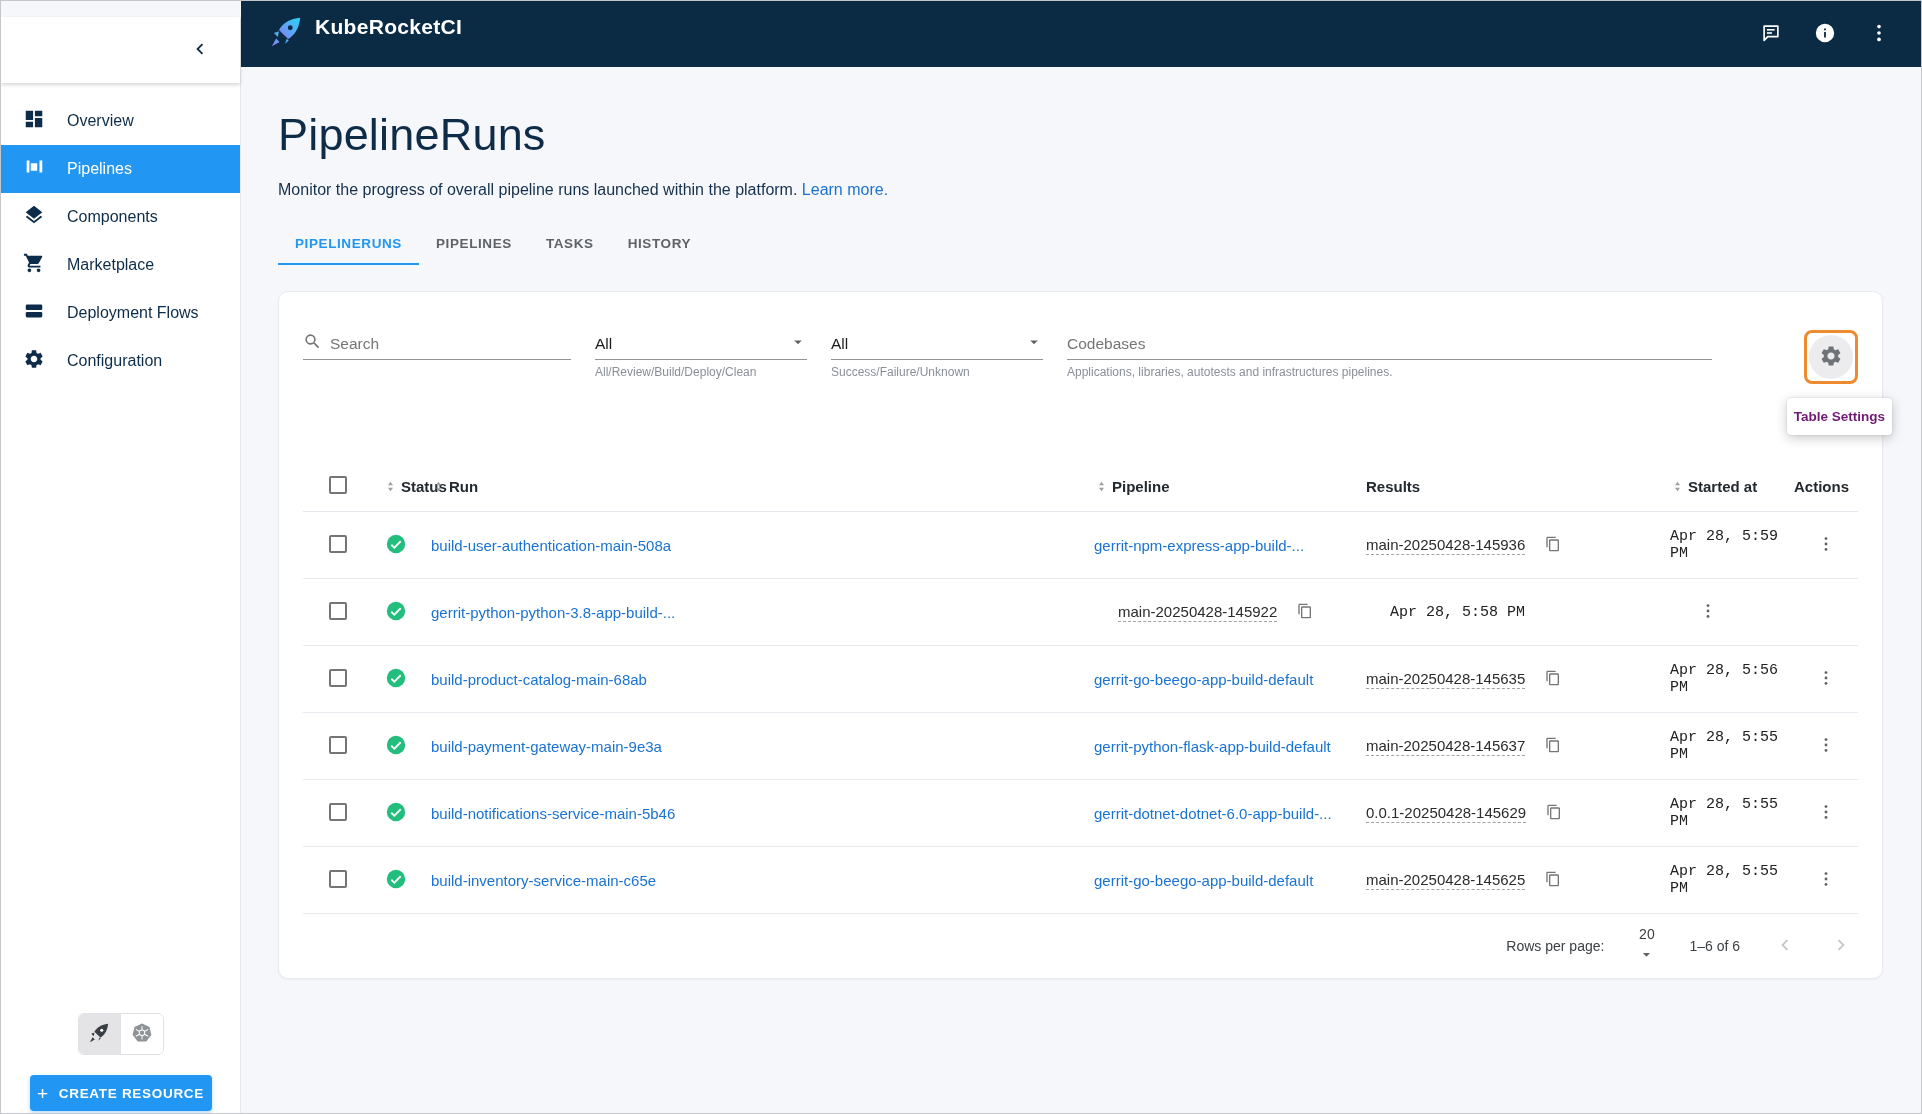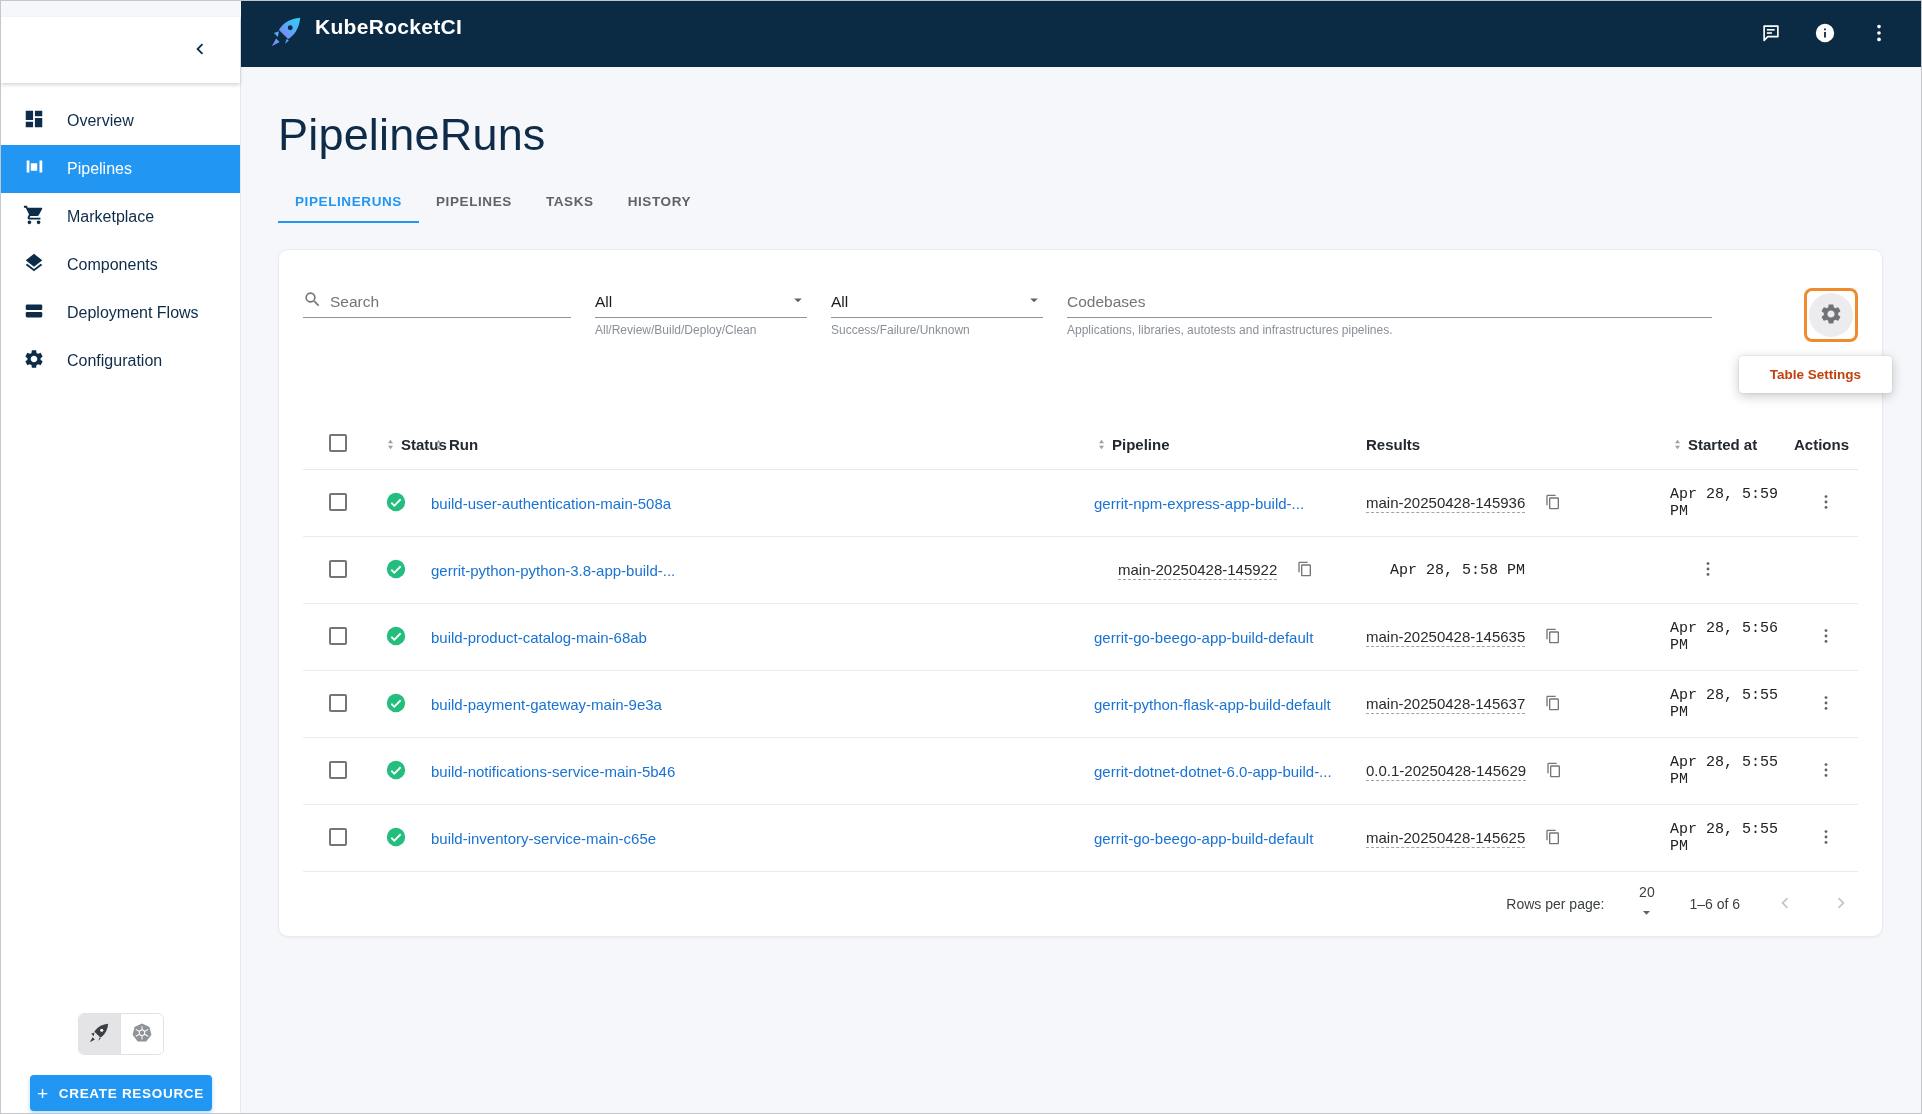--- a/index.html
+++ b/index.html
@@ -92,21 +92,21 @@
   .codebases-field{ width:645px; }
   .gear-wrap{ margin-left:auto; position:relative; margin-top:2px; }
   .gear-highlight{
     width:54px; height:54px; border:3px solid #ef8b2f; border-radius:8px;
     display:flex; align-items:center; justify-content:center; background:#fff;
   }
   .gear-btn{ width:44px; height:44px; border-radius:50%; background:#ececef; border:none; cursor:pointer; display:flex; align-items:center; justify-content:center; }
   .gear-btn svg{ width:24px; height:24px; fill:#6f7378; }
   .tooltip{
     position:absolute; top:68px; right:-34px; background:#fff; white-space:nowrap;
-    padding:11px 31px; border-radius:4px; font-size:13.5px; font-weight:700; color:#c2410c;
+    padding:11px 7px; border-radius:4px; font-size:13.5px; font-weight:700; color:#701a75;
     box-shadow:0 3px 12px rgba(0,0,0,.22), 0 0 2px rgba(0,0,0,.14); z-index:20;
   }
 
   
   .grid-row{ display:grid; grid-template-columns:56px 72px 1fr 248px 280px 172px 64px; align-items:center; }
   .thead{ height:50px; border-bottom:1px solid #e6e8ee; font-size:15px; font-weight:700; color:#24292f; }
   .th{ display:flex; align-items:center; gap:3px; }
   .sort-icon svg{ width:15px; height:15px; fill:#9aa0a6; display:block; }
   .cell-pad{ padding-left:24px; }
   .date-pad{ padding-left:48px; }
@@ -160,29 +160,29 @@
       <span>Overview</span>
     </div>
     <div class="nav-item active">
       <span><svg viewBox="0 0 24 24">
             <path d="M4 18h3V5H4v13zM18 5v13h3V5h-3zM8.5 16h7V8h-7v8z"></path>
           </svg></span>
       <span>Pipelines</span>
     </div>
     <div class="nav-item">
       <span><svg viewBox="0 0 24 24">
+            <path d="m11.99 18.54-7.37-5.73L3 14.07l9 7 9-7-1.63-1.27-7.38 5.74zM12 16l7.36-5.73L21 9l-9-7-9 7 1.63 1.27L12 16z"></path>
+          </svg></span>
+      <span>Components</span>
+    </div>
+    <div class="nav-item">
+      <span><svg viewBox="0 0 24 24">
             <path d="M7 18c-1.1 0-1.99.9-1.99 2S5.9 22 7 22s2-.9 2-2-.9-2-2-2zM1 2v2h2l3.6 7.59-1.35 2.45c-.16.28-.25.61-.25.96 0 1.1.9 2 2 2h12v-2H7.42c-.14 0-.25-.11-.25-.25l.03-.12.9-1.63h7.45c.75 0 1.41-.41 1.75-1.03l3.58-6.49c.08-.14.12-.31.12-.48 0-.55-.45-1-1-1H5.21l-.94-2H1zm16 16c-1.1 0-1.99.9-1.99 2s.89 2 1.99 2 2-.9 2-2-.9-2-2-2z"></path>
           </svg></span>
       <span>Marketplace</span>
-    </div>
-    <div class="nav-item">
-      <span><svg viewBox="0 0 24 24">
-            <path d="m11.99 18.54-7.37-5.73L3 14.07l9 7 9-7-1.63-1.27-7.38 5.74zM12 16l7.36-5.73L21 9l-9-7-9 7 1.63 1.27L12 16z"></path>
-          </svg></span>
-      <span>Components</span>
     </div>
     <div class="nav-item">
       <span><svg viewBox="0 0 24 24">
             <rect x="3" y="5" width="18" height="6" rx="1.5"></rect>
             <rect x="3" y="13" width="18" height="6" rx="1.5"></rect>
           </svg></span>
       <span>Deployment Flows</span>
     </div>
     <div class="nav-item">
       <span><svg viewBox="0 0 24 24">
@@ -267,20 +267,24 @@
             <circle cx="12" cy="12" r="2"></circle>
             <circle cx="12" cy="19" r="2"></circle>
           </svg>
       </span>
     </button>
   </div>
 </header>
 
 <main class="main">
   <h1 class="page-title">PipelineRuns</h1>
+  <p class="page-desc">
+    <span>Monitor the progress of overall pipeline runs launched within the platform.</span>
+    <a class="learn-more">Learn more.</a>
+  </p>
 
   <div class="tabs">
     <button class="tab active">PIPELINERUNS</button>
     <button class="tab">PIPELINES</button>
     <button class="tab">TASKS</button>
     <button class="tab">HISTORY</button>
   </div>
 
   <section class="card">
 

